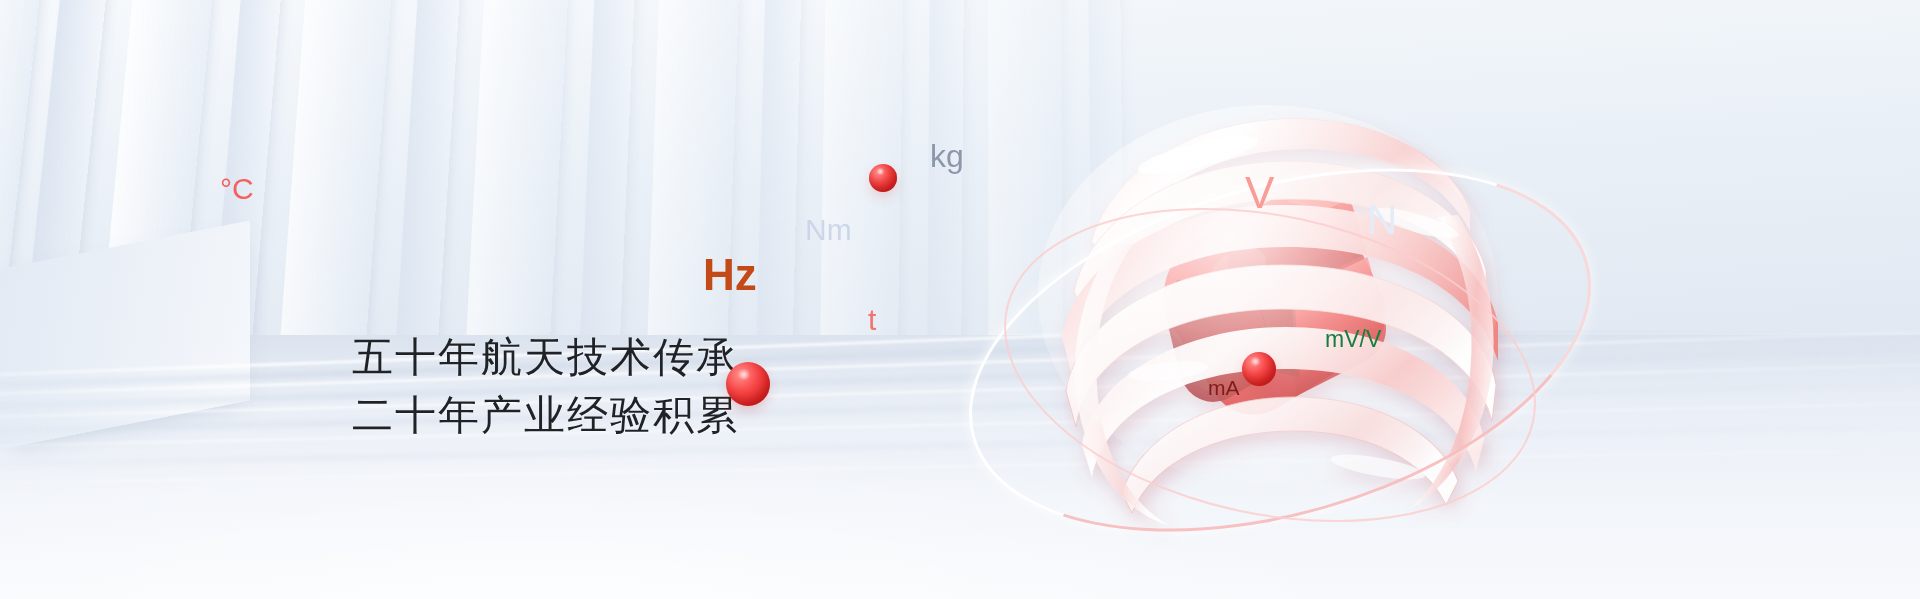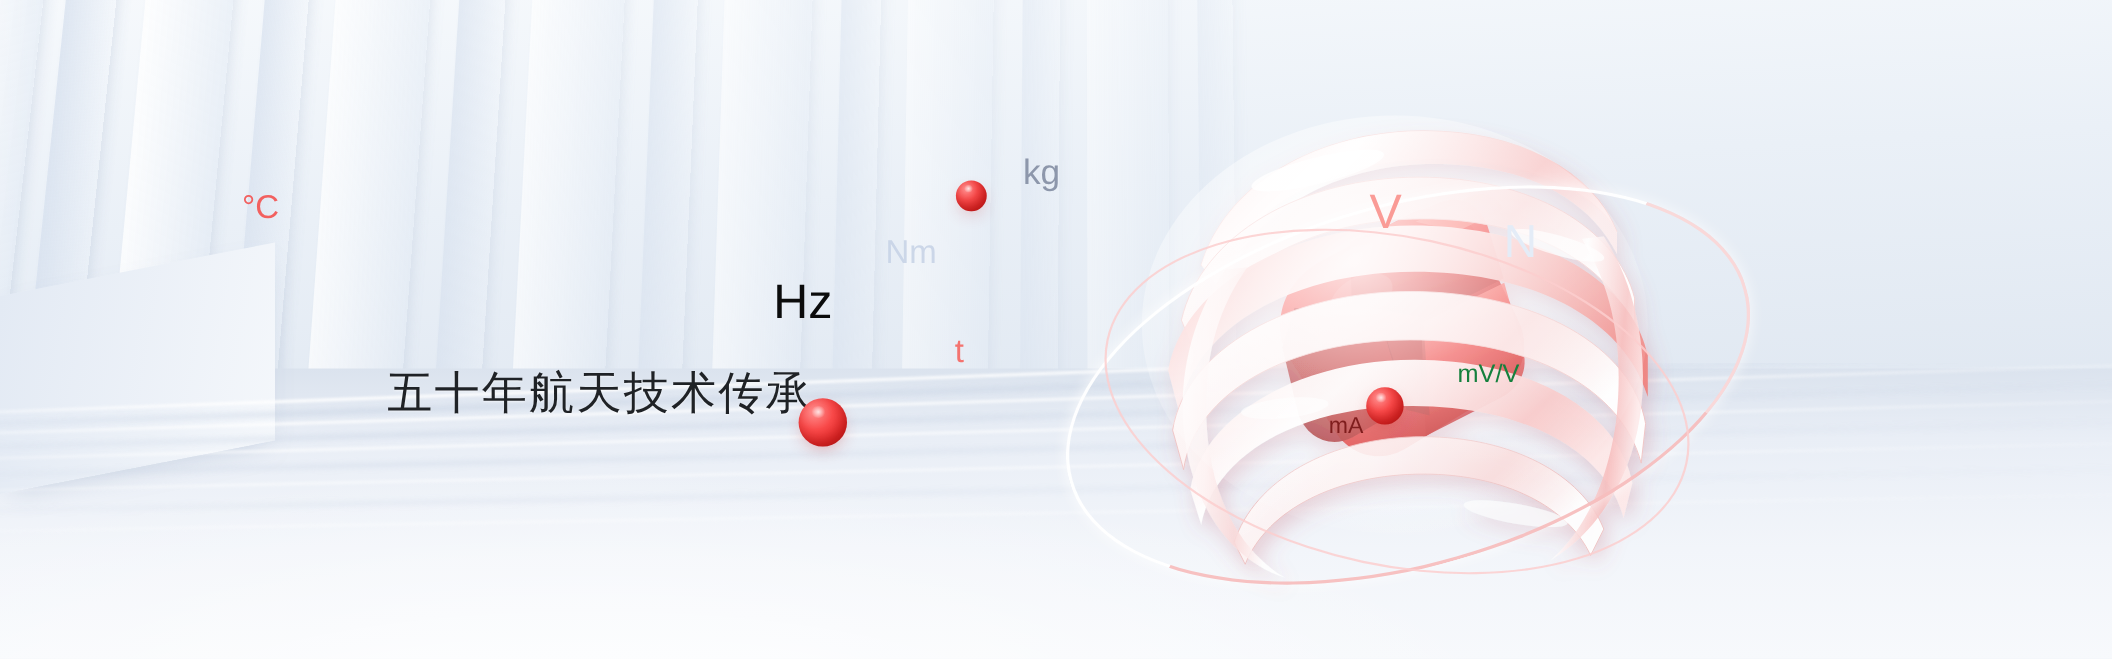--- a/index.html
+++ b/index.html
@@ -147,20 +147,21 @@
       <div class="streak shadow" style="top: 44px; transform: rotate(-1.68deg); opacity: 0.64;"></div>
       <div class="streak" style="top: 58px; transform: rotate(-1.54deg); opacity: 0.57;"></div>
       <div class="streak shadow" style="top: 74px; transform: rotate(-1.4deg); opacity: 0.5;"></div>
       <div class="streak" style="top: 92px; transform: rotate(-1.26deg); opacity: 0.43;"></div>
       <div class="streak shadow" style="top: 112px; transform: rotate(-1.12deg); opacity: 0.36;"></div>
       <div class="streak" style="top: 134px; transform: rotate(-0.98deg); opacity: 0.29;"></div>
     </div>
 
   <div class="headline">
     <div>五十年航天技术传承</div>
+    <div>二十年产业经验积累</div>
   </div>
 
   <div class="glow"></div>
 
   <div class="emblem">
     <svg viewBox="0 0 520 430" xmlns="http://www.w3.org/2000/svg">
       <defs>
         <linearGradient id="coreA" x1="0" y1="0" x2="1" y2="1">
           <stop offset="0%" stop-color="#ff5a55"></stop>
           <stop offset="45%" stop-color="#e81f1f"></stop>
@@ -248,21 +249,21 @@
       </g>
 
       <ellipse cx="250" cy="200" rx="230" ry="190" fill="url(#softGlow)"></ellipse>
     </svg>
   </div>
 
   <div class="orbit"></div>
   <div class="orbit2"></div>
 
 <div class="unit" style="left: 220px; top: 172px; font-size: 30px; color: rgb(242, 96, 95); font-weight: 400; opacity: 1;">°C</div>
-    <div class="unit" style="left: 703px; top: 250px; font-size: 44px; color: #000000; font-weight: 400; opacity: 0.95; text-align: center;">Hz</div>
+    <div class="unit" style="left: 703px; top: 250px; font-size: 44px; color: #c2410c; font-weight: 700; opacity: 0.95; text-align: center;">Hz</div>
     <div class="unit" style="left: 805px; top: 213px; font-size: 30px; color: rgb(198, 210, 230); font-weight: 400; opacity: 0.85;">Nm</div>
     <div class="unit" style="left: 930px; top: 106px; font-size: 32px; color: rgb(141, 151, 171); font-weight: 400; opacity: 1; margin-top: 32px;">kg</div>
     <div class="unit" style="left: 868px; top: 303px; font-size: 30px; color: rgb(244, 115, 111); font-weight: 400; opacity: 1;">t</div>
     <div class="unit" style="left: 1245px; top: 168px; font-size: 44px; color: rgb(250, 155, 150); font-weight: 400; opacity: 1;">V</div>
     <div class="unit" style="left: 1367px; top: 196px; font-size: 42px; color: rgb(228, 236, 247); font-weight: 400; opacity: 1;">N</div>
     <div class="unit" style="left: 1325px; top: 326px; font-size: 23px; color: #15803d; font-weight: 400; opacity: 1;">mV/V</div>
     <div class="unit" style="left: 1208px; top: 376px; font-size: 21px; color: #7f1d1d; font-weight: 400; opacity: 1;">mA</div>
     <div class="sphere" style="left: 869px; top: 164px; width: 28px; height: 28px;"></div>
     <div class="sphere" style="left: 726px; top: 362px; width: 44px; height: 44px;"></div>
     <div class="sphere" style="left: 1242px; top: 352px; width: 34px; height: 34px;"></div>

